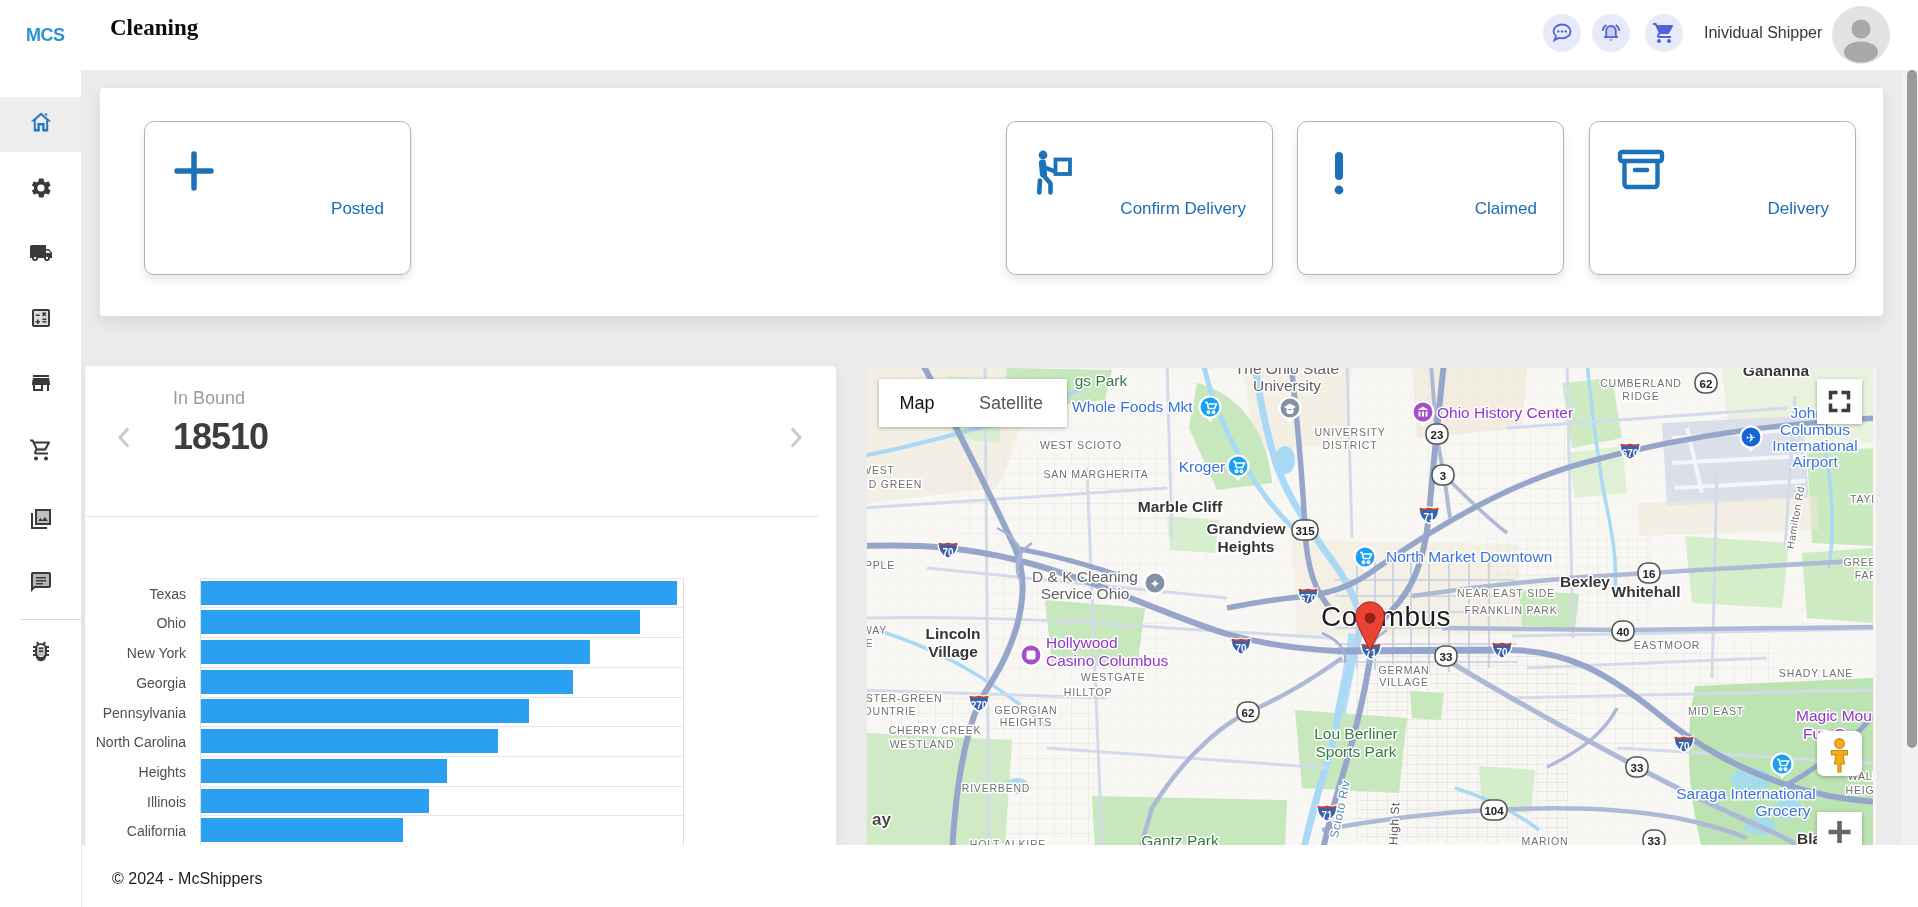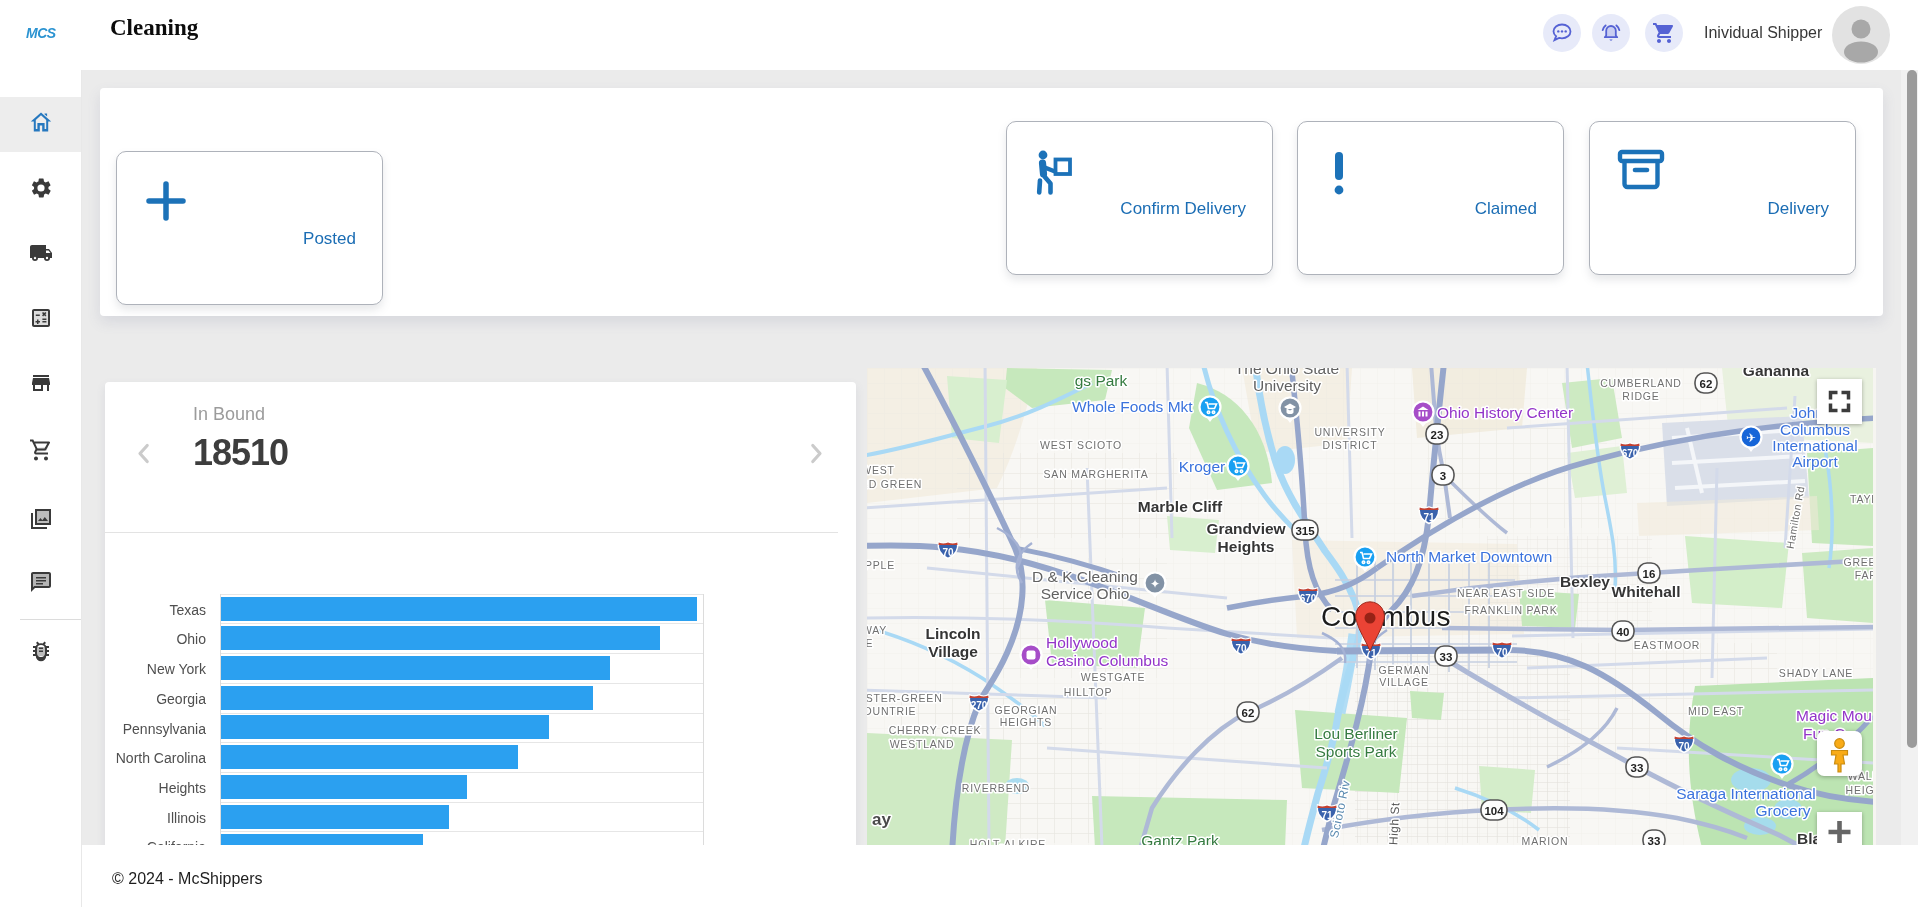--- a/index.html
+++ b/index.html
@@ -1,35 +1,35 @@
 <!DOCTYPE html>
 <html><head>
 <meta charset="utf-8">
 <style>
 * { margin:0; padding:0; box-sizing:border-box; }
 html,body { width:1918px; height:907px; overflow:hidden; background:#fff; font-family:"Liberation Sans", sans-serif; }
 #header { position:absolute; left:0; top:0; width:1918px; height:70px; background:#fff; z-index:30; }
-#logo { position:absolute; left:26px; top:25px; font-family:"Liberation Sans",sans-serif; font-weight:bold; font-style:italic; font-size:14px; color:#2b93d1; letter-spacing:-0.5px; }
+#logo { position:absolute; left:26px; top:25px; font-family:"Liberation Sans",sans-serif; font-weight:bold; font-size:18px; color:#2b93d1; letter-spacing:-0.5px; }
 #title { position:absolute; left:110px; top:15px; font-family:"Liberation Serif", serif; font-weight:bold; font-size:23px; color:#0b0b0b;  }
 .hbtn { position:absolute; top:14px; width:38px; height:38px; border-radius:50%; background:#e7eaf9; }
 .hbtn svg { position:absolute; left:7px; top:7px; }
 #user { position:absolute; top:24px; left:1704px; font-size:16px; color:#383838; }
 #avatar { position:absolute; left:1832px; top:6px; width:58px; height:58px; border-radius:50%; background:#e2e2e2; overflow:hidden; }
 #sidebar { position:absolute; left:0; top:70px; width:82px; height:837px; background:#fff; border-right:1px solid #e8e8e8; z-index:20; }
 .sic { position:absolute; left:29px; width:24px; height:24px; }
 #homebg { position:absolute; left:0; top:27px; width:81px; height:55px; background:#ededed; }
 #sidediv { position:absolute; left:20px; top:549px; width:61px; height:1px; background:#dcdcdc; }
 #mainbg { position:absolute; left:82px; top:70px; width:1819px; height:775px; background:#ebebeb; z-index:1; }
 #sbtrack { position:absolute; left:1901px; top:70px; width:17px; height:775px; background:#f1f1f1; z-index:25; }
 #sbthumb { position:absolute; left:1907px; top:70px; width:10px; height:678px; background:#9b9b9b; border-radius:6px; z-index:26; }
 #topcard { position:absolute; left:100px; top:88px; width:1783px; height:228px; background:#fff; border-radius:4px; box-shadow:0 6px 14px rgba(90,100,140,0.14); z-index:2; }
 .stat { position:absolute; top:33px; width:267px; height:154px; background:#fff; border:1px solid #aeb2ba; border-radius:10px; box-shadow:0 5px 8px rgba(120,125,140,0.18); }
 .stat .lab { position:absolute; right:26px; top:74px; font-size:17px; color:#1b6db4; text-align:right; line-height:26px; white-space:pre-line; }
 .stat svg { position:absolute; left:26px; top:26px; }
-#chartcard { position:absolute; left:105px; top:366px; width:751px; height:479px; background:#fff; border-radius:4px 4px 0 0; box-shadow:0 4px 10px rgba(90,100,140,0.12); z-index:2; overflow:hidden;margin-top:16px; }
+#chartcard { position:absolute; left:85px; top:366px; width:751px; height:479px; background:#fff; border-radius:4px 4px 0 0; box-shadow:0 4px 10px rgba(90,100,140,0.12); z-index:2; overflow:hidden; }
 #inbound { position:absolute; left:88px; top:22px; font-size:18px; color:#9b9b9b; }
 #bignum { position:absolute; left:88px; top:50px; font-size:36px; font-weight:bold; color:#3d3d3d; letter-spacing:-1px; }
 .chev { position:absolute; top:61px; width:16px; height:21px; }
 #cdiv { position:absolute; left:0px; top:150px; width:733px; height:1px; background:#e3e3e3; }
 .row-label { position:absolute; font-size:14px; color:#4f4f4f; text-align:right; width:101px; left:0px; }
 .bar { position:absolute; left:115px; height:24px; background:#2ba0f0; }
 .hline { position:absolute; left:115px; width:483px; height:1px; background:#e6e6e6; }
 #mapcard { position:absolute; left:867px; top:368px; width:1009px; height:480px; background:#f6f5f1; z-index:2; overflow:hidden; }
 .mapctl { position:absolute; background:#fff; box-shadow:0 1px 4px rgba(0,0,0,0.3); }
 #footer { position:absolute; left:0px; top:845px; width:1918px; height:62px; background:#fff; z-index:3; }
@@ -103,21 +103,21 @@
       <path fill="#3a3a3a" d="M20 2H4c-1.1 0-2 .9-2 2v18l4-4h14c1.1 0 2-.9 2-2V4c0-1.1-.9-2-2-2zm0 14H5.2L4 17.2V4h16v12zM7 7h10v1.5H7zm0 3h10v1.5H7zm0 3h7v1.5H7z"></path>
     </svg>
   <div id="sidediv"></div>
   <svg class="sic" style="top:568px" viewBox="0 0 24 24">
       <path fill="#bdbdbd" d="M8 9h8v9H8z"></path>
       <path fill="#3a3a3a" d="M20 8h-2.8a5 5 0 0 0-1.6-1.7L17 4.9 15.6 3.5l-2 2A5 5 0 0 0 12 5.3a5 5 0 0 0-1.6.2l-2-2L7 4.9l1.4 1.4A5 5 0 0 0 6.8 8H4v2h2.1a5 5 0 0 0-.1 1v1H4v2h2v1a5 5 0 0 0 .1 1H4v2h2.8a5 5 0 0 0 10.4 0H20v-2h-2.1a5 5 0 0 0 .1-1v-1h2v-2h-2v-1a5 5 0 0 0-.1-1H20V8zm-4 7a4 4 0 0 1-8 0v-4a4 4 0 0 1 8 0v4zm-6-2.5h4V14h-4zm0-3h4V11h-4z"></path>
     </svg>
 </div>
 
 <div id="topcard">
-  <div class="stat" style="left:16px;margin-top:30px;">
+  <div class="stat" style="left:44px;">
     <svg width="46" height="46" viewBox="0 0 46 46">
         <path d="M23 6 V40 M6 23 H40" stroke="#1c72b8" stroke-width="5.5" stroke-linecap="round"></path>
       </svg>
     <div class="lab">Posted</div>
   </div>
   <div class="stat" style="left:906px;">
     <svg width="48" height="56" viewBox="0 0 48 56">
         <g fill="none" stroke="#1c72b8" stroke-linecap="round">
           <circle cx="10" cy="7" r="2.6" fill="#1c72b8" stroke-width="3.6"></circle>
           <path d="M9.5 15 L10.5 26" stroke-width="7.2"></path>
@@ -542,20 +542,24 @@
           <rect x="614" y="432" width="26" height="20" rx="9" fill="#fdfdfd" stroke="#555" stroke-width="1.6"></rect>
           <text x="627" y="446.5" font-size="11.5" fill="#222" font-family="&quot;Liberation Sans&quot;, sans-serif" text-anchor="middle" font-weight="600" style="">104</text>
         </g>
       </g>
 
 <g id="pin">
 <path d="M503 283 C498 271 492.5 263.5 489.8 254 A14.4 14.4 0 1 1 516.2 254 C513.5 263.5 508 271 503 283 Z" fill="#ea4335" stroke="#9c2a1d" stroke-width="1"></path>
 <circle cx="503" cy="250" r="5.5" fill="#871c10" opacity="0.85"></circle>
 </g>
     </svg>
+<div class="mapctl" id="msctl" style="left:12px;top:11px;width:188px;height:48px;">
+  <div style="position:absolute;left:0;top:0;width:76px;height:48px;line-height:48px;text-align:center;font-size:18px;color:#111;">Map</div>
+  <div style="position:absolute;left:76px;top:0;width:112px;height:48px;line-height:48px;text-align:center;font-size:18px;color:#565656;">Satellite</div>
+</div>
 <div class="mapctl" id="fsbtn" style="left:950px;top:11px;width:45px;height:45px;">
   <svg width="45" height="45" viewBox="0 0 45 45">
         <g fill="none" stroke="#3c3c3c" stroke-width="3.5">
           <path d="M13.5 20.5 v-7 h7"></path>
           <path d="M24.5 13.5 h7 v7"></path>
           <path d="M31.5 24.5 v7 h-7"></path>
           <path d="M20.5 31.5 h-7 v-7"></path>
         </g>
       </svg>
 </div>

